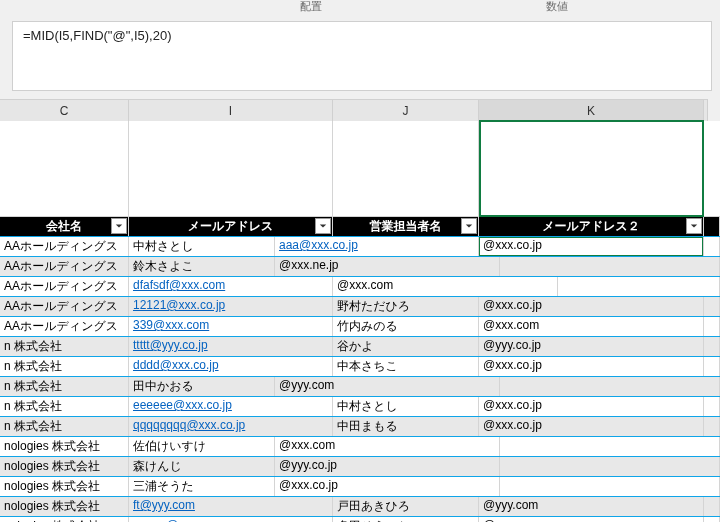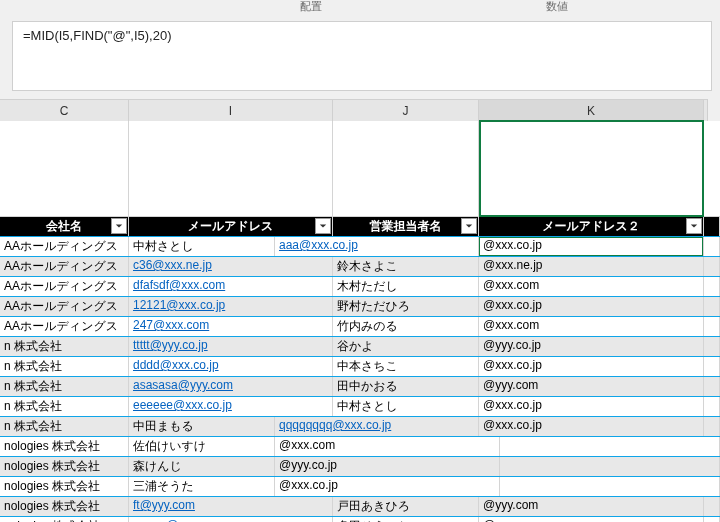--- a/index.html
+++ b/index.html
@@ -90,78 +90,75 @@
     <div id="rows">
         <div class="row">
           <div class="cell c-c">AAホールディングス</div>
           <div class="cell c-j">中村さとし</div>
           <div class="cell c-i"><span class="link">aaa@xxx.co.jp</span></div>
           <div class="cell c-k" style="position:relative">@xxx.co.jp<div class="sel-border" style="left:-1px;top:-1px;right:-1px;bottom:-1px;"></div></div>
           <div class="cell c-rest"></div>
         </div>
         <div class="row alt">
           <div class="cell c-c">AAホールディングス</div>
-          <div class="cell c-i"><span class="link">c36@xxx.ne.jp</span></div>
           <div class="cell c-j">鈴木さよこ</div>
           <div class="cell c-k" style="position:relative">@xxx.ne.jp</div>
           <div class="cell c-rest"></div>
         </div>
         <div class="row">
           <div class="cell c-c">AAホールディングス</div>
           <div class="cell c-i"><span class="link">dfafsdf@xxx.com</span></div>
-          <div class="cell c-j">木村ただし</div>
           <div class="cell c-k" style="position:relative">@xxx.com</div>
           <div class="cell c-rest"></div>
         </div>
         <div class="row alt">
           <div class="cell c-c">AAホールディングス</div>
           <div class="cell c-i"><span class="link">12121@xxx.co.jp</span></div>
           <div class="cell c-j">野村ただひろ</div>
           <div class="cell c-k" style="position:relative">@xxx.co.jp</div>
           <div class="cell c-rest"></div>
         </div>
         <div class="row">
           <div class="cell c-c">AAホールディングス</div>
-          <div class="cell c-i"><span class="link">247@xxx.com</span></div>
+          <div class="cell c-i"><span class="link">339@xxx.com</span></div>
           <div class="cell c-j">竹内みのる</div>
           <div class="cell c-k" style="position:relative">@xxx.com</div>
           <div class="cell c-rest"></div>
         </div>
         <div class="row alt">
           <div class="cell c-c">n 株式会社</div>
           <div class="cell c-i"><span class="link">ttttt@yyy.co.jp</span></div>
           <div class="cell c-j">谷かよ</div>
           <div class="cell c-k" style="position:relative">@yyy.co.jp</div>
           <div class="cell c-rest"></div>
         </div>
         <div class="row">
           <div class="cell c-c">n 株式会社</div>
           <div class="cell c-i"><span class="link">dddd@xxx.co.jp</span></div>
           <div class="cell c-j">中本さちこ</div>
           <div class="cell c-k" style="position:relative">@xxx.co.jp</div>
           <div class="cell c-rest"></div>
         </div>
         <div class="row alt">
           <div class="cell c-c">n 株式会社</div>
-          <div class="cell c-i"><span class="link">asasasa@yyy.com</span></div>
           <div class="cell c-j">田中かおる</div>
           <div class="cell c-k" style="position:relative">@yyy.com</div>
           <div class="cell c-rest"></div>
         </div>
         <div class="row">
           <div class="cell c-c">n 株式会社</div>
           <div class="cell c-i"><span class="link">eeeeee@xxx.co.jp</span></div>
           <div class="cell c-j">中村さとし</div>
           <div class="cell c-k" style="position:relative">@xxx.co.jp</div>
           <div class="cell c-rest"></div>
         </div>
         <div class="row alt">
           <div class="cell c-c">n 株式会社</div>
+          <div class="cell c-i"><span class="link">qqqqqqqq@xxx.co.jp</span></div>
           <div class="cell c-j">中田まもる</div>
-          <div class="cell c-i"><span class="link">qqqqqqqq@xxx.co.jp</span></div>
           <div class="cell c-k" style="position:relative">@xxx.co.jp</div>
           <div class="cell c-rest"></div>
         </div>
         <div class="row">
           <div class="cell c-c">nologies 株式会社</div>
           <div class="cell c-j">佐伯けいすけ</div>
           <div class="cell c-k" style="position:relative">@xxx.com</div>
           <div class="cell c-rest"></div>
         </div>
         <div class="row alt">

